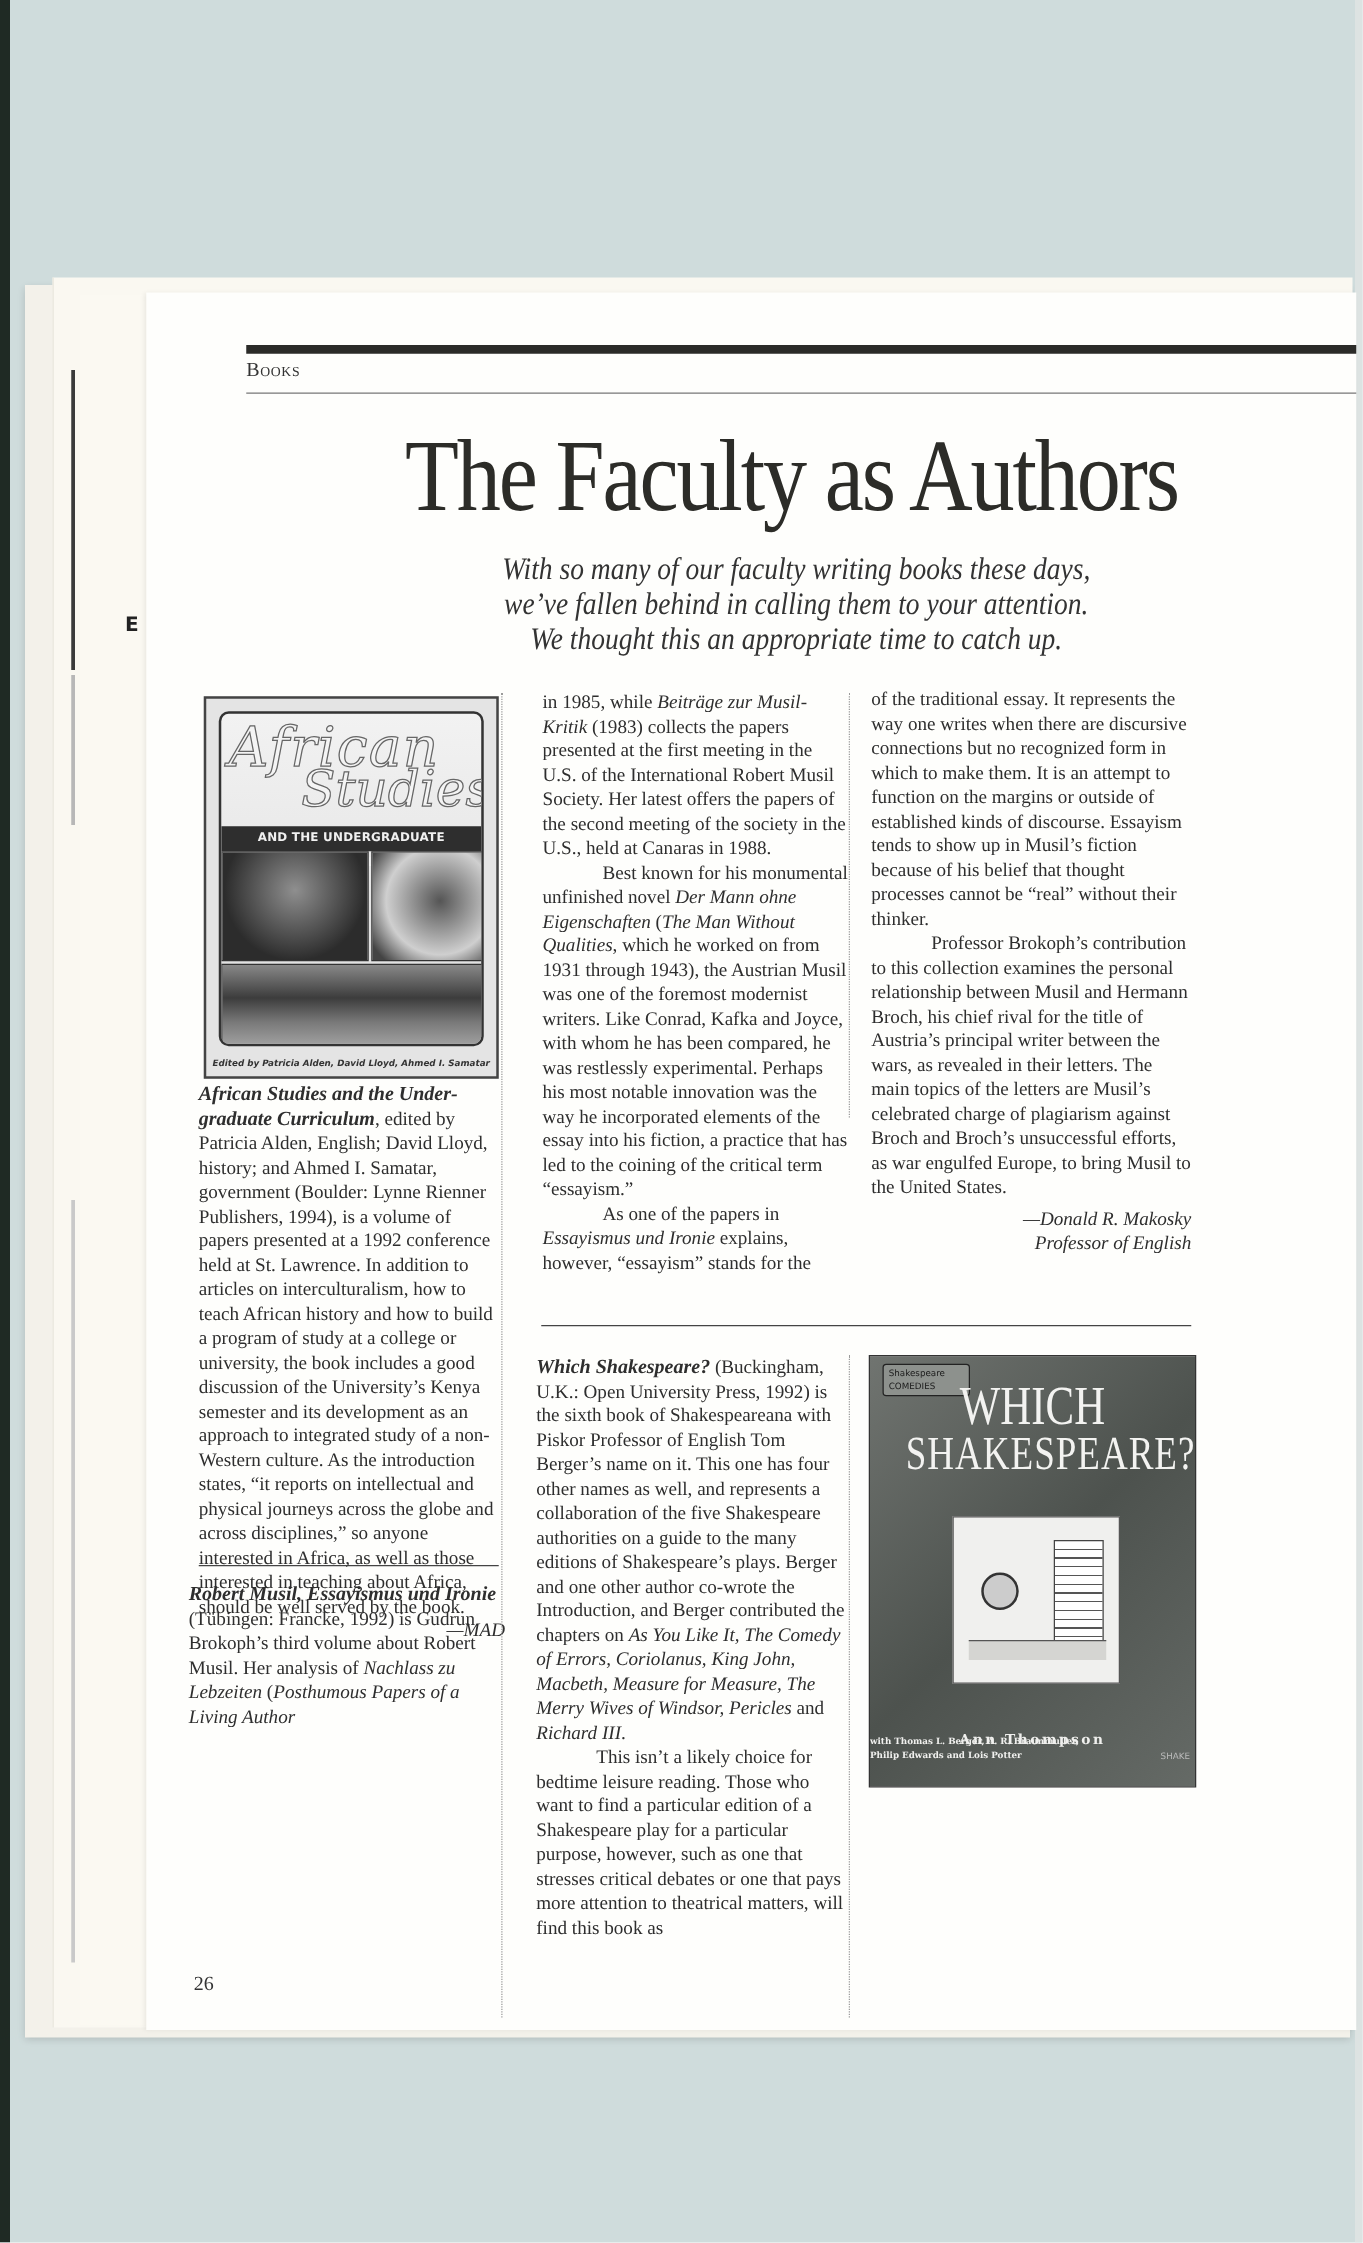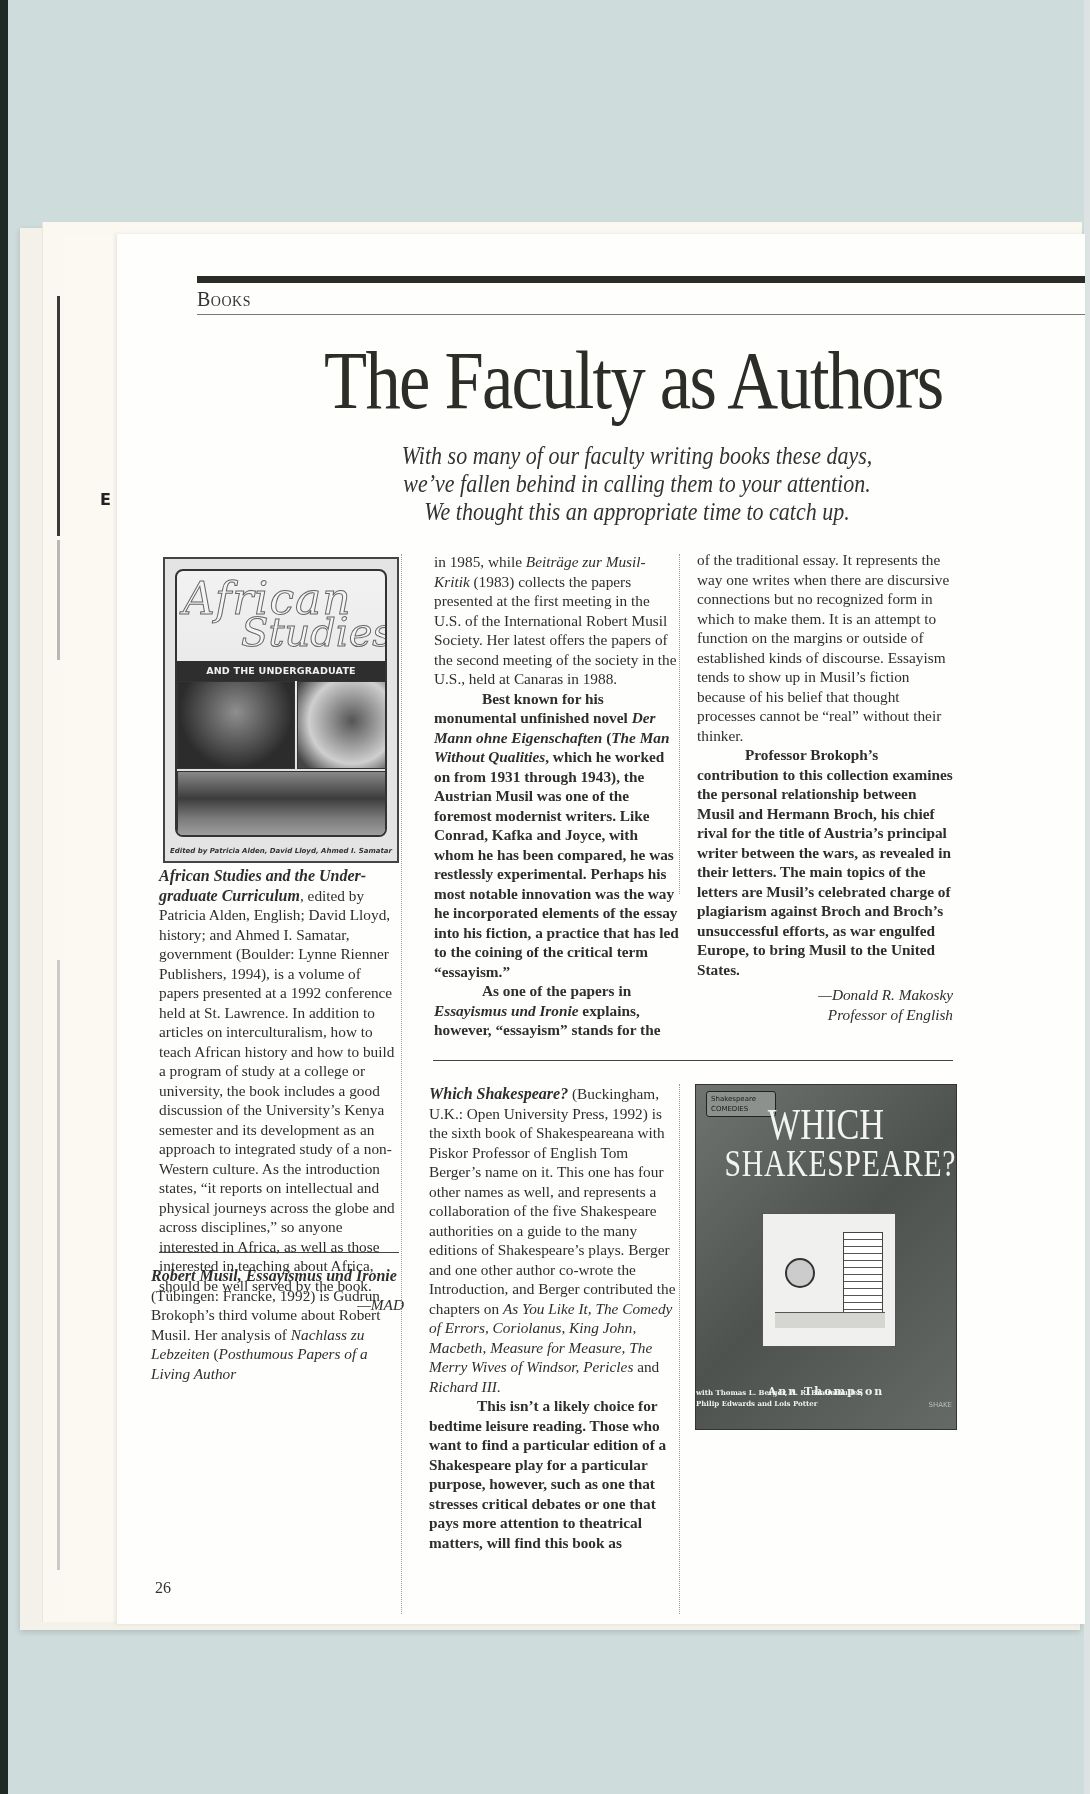--- a/index.html
+++ b/index.html
@@ -47,42 +47,42 @@
     }
     .page {
       position: absolute; left: 117px; top: 234px; width: 968px; height: 1390px;
       background: #fefefc;
       box-shadow: -2px 0 4px rgba(0,0,0,0.08);
     }
     .section-bar {
       position: absolute; left: 80px; top: 42px; width: 888px; height: 7px; background: #2b2b28;
     }
     .section-label {
-      position: absolute; left: 80px; top: 54px; font-size: 20px; letter-spacing: 0.5px;
+      position: absolute; left: 80px; top: 54px; font-size: 16px; letter-spacing: 0.5px;
       color: #333;
     }
     .section-rule {
       position: absolute; left: 80px; top: 80px; width: 888px; height: 1px; background: #777;
     }
     .headline {
       position: absolute; left: 0; width: 968px; top: 100px; text-align: center;
       font-size: 82px; letter-spacing: -2px; color: #2c2c28; font-weight: normal;
       transform: scaleX(0.86); transform-origin: 530px 0;
       padding-left: 60px;
     }
     .deck {
       position: absolute; left: 160px; width: 720px; top: 208px; text-align: center;
       font-style: italic; font-size: 25px; line-height: 28px; color: #333;
       transform: scaleX(0.88); transform-origin: center top;
     }
     .col {
       position: absolute; font-size: 15.3px; line-height: 19.5px; color: #2e2e2e;
     }
     .col p { margin: 0; }
-    .col .indent { text-indent: 48px; font-weight: bold; }
+    .col .indent { text-indent: 48px; }
     .col em { font-style: italic; }
     .col .btitle { font-style: italic; font-weight: bold; }
     .sig { font-style: italic; }
     .right { text-align: right; }
     .col-rule-dotted {
       position: absolute; width: 0; border-left: 1px dotted #9a9a9a;
     }
     .hrule { position: absolute; height: 1px; background: #444; }
 
     

